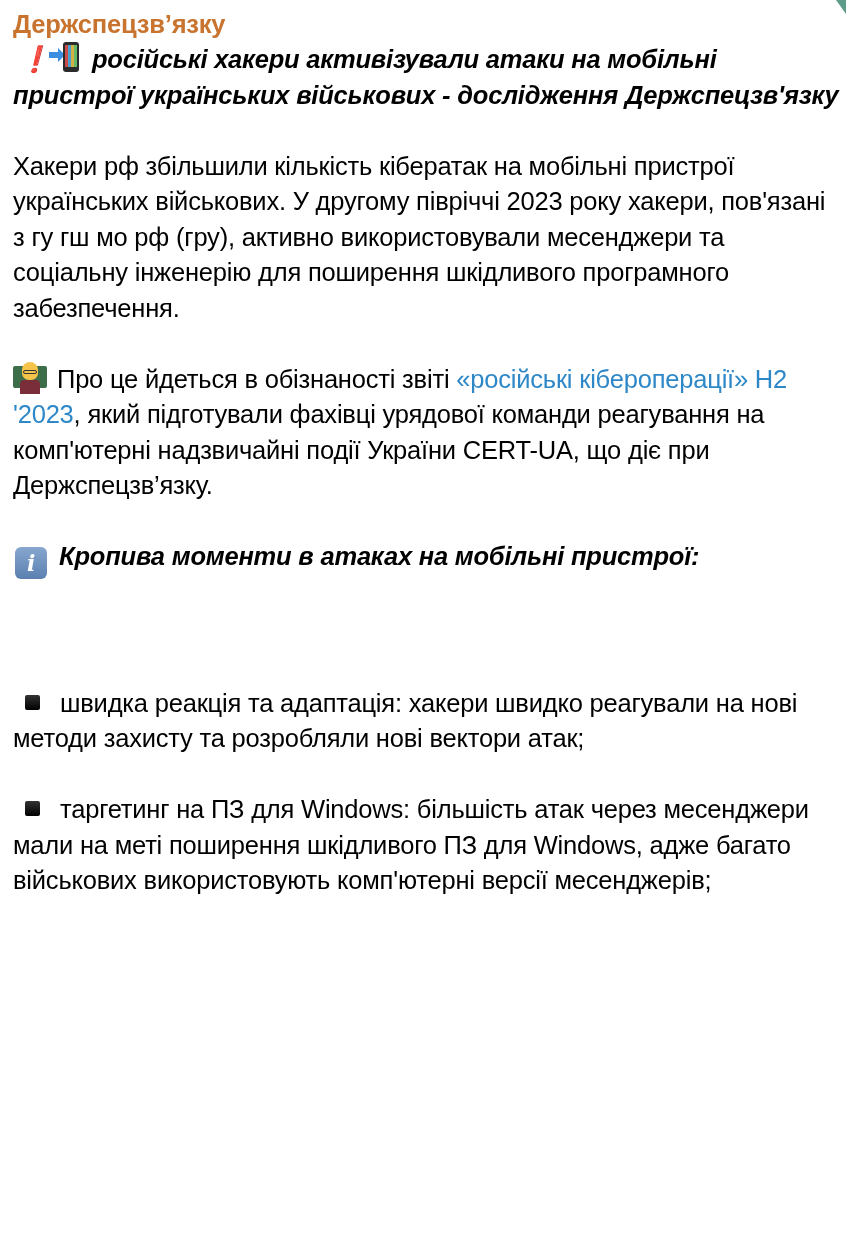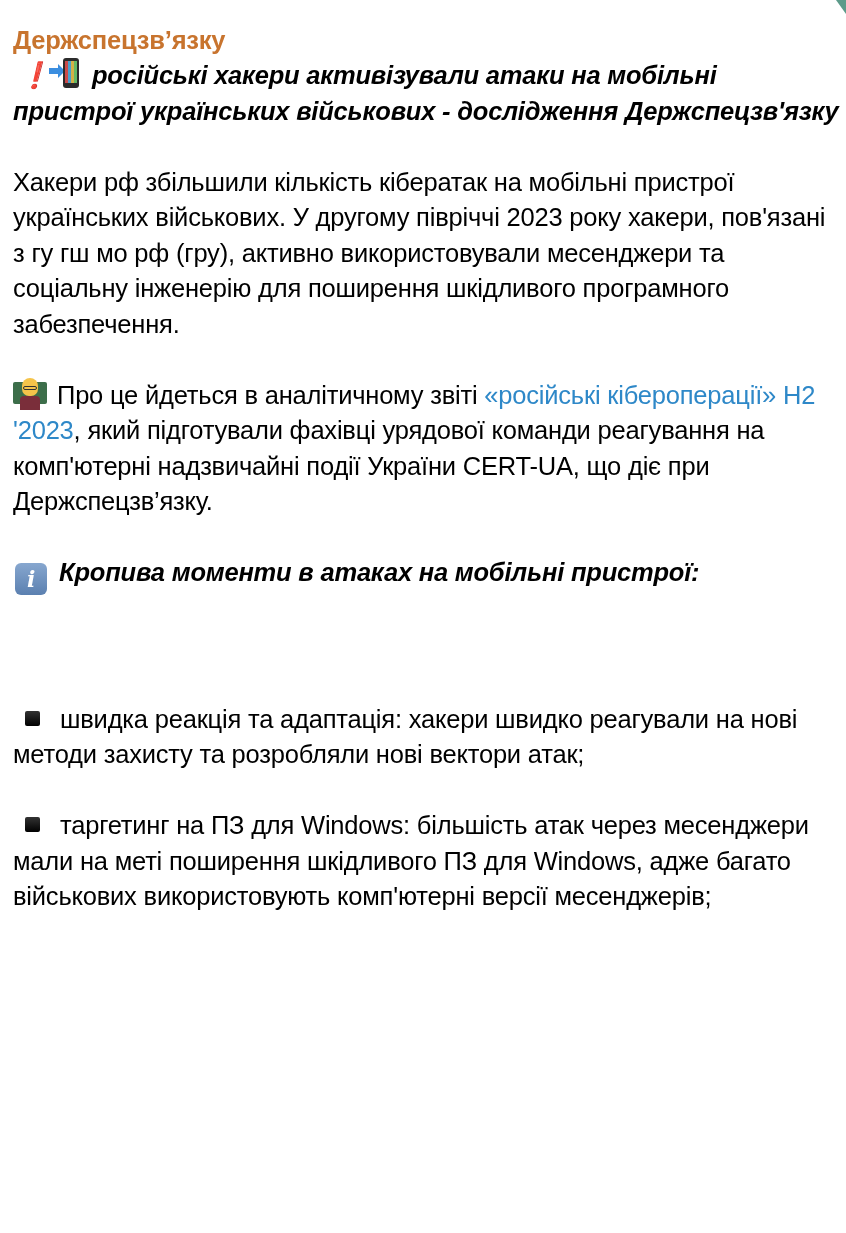--- a/index.html
+++ b/index.html
@@ -25,21 +25,20 @@
       border-left: 10px solid transparent;
     }
     .message {
       position: absolute;
       left: 13px;
       top: 6px;
       width: 826px;
       font-size: 25.5px;
       line-height: 35.5px;
       letter-spacing: -0.2px;
-      margin-top: 16px;
     }
     .channel {
       color: #c8742e;
       font-weight: bold;
       height: 36px;
       line-height: 36px;
       margin-bottom: 0;
     }
     .title {
       font-weight: bold;
@@ -182,21 +181,21 @@
     <span>російські хакери активізували атаки на мобільні пристрої українських військових - дослідження Держспецзв'язку</span>
   </div>
 
   <div class="gap"></div>
 
   <p class="para">Хакери рф збільшили кількість кібератак на мобільні пристрої українських військових. У другому півріччі 2023 року хакери, пов'язані з гу гш мо рф (гру), активно використовували месенджери та соціальну інженерію для поширення шкідливого програмного забезпечення.</p>
 
   <div class="gap"></div>
 
   <p class="para">
-    <span class="teacher"><span class="board"></span><span class="shirt"></span><span class="head"></span><span class="glasses"></span></span><span>Про це йдеться в аналітичному звіті </span><a class="link">«російські кібероперації» H2 '2023</a><span>, який підготували фахівці урядової команди реагування на комп'ютерні надзвичайні події України CERT-UA, що діє при Держспецзв’язку.</span>
+    <span class="teacher"><span class="board"></span><span class="shirt"></span><span class="head"></span><span class="glasses"></span></span><span>Про це йдеться в обізнаності звіті </span><a class="link">«російські кібероперації» H2 '2023</a><span>, який підготували фахівці урядової команди реагування на комп'ютерні надзвичайні події України CERT-UA, що діє при Держспецзв’язку.</span>
   </p>
 
   <div class="gap"></div>
 
   <div class="title">
     <span class="info">i</span><span>Кропива моменти в атаках на мобільні пристрої:</span>
   </div>
 
   <div class="gap"></div>
 

